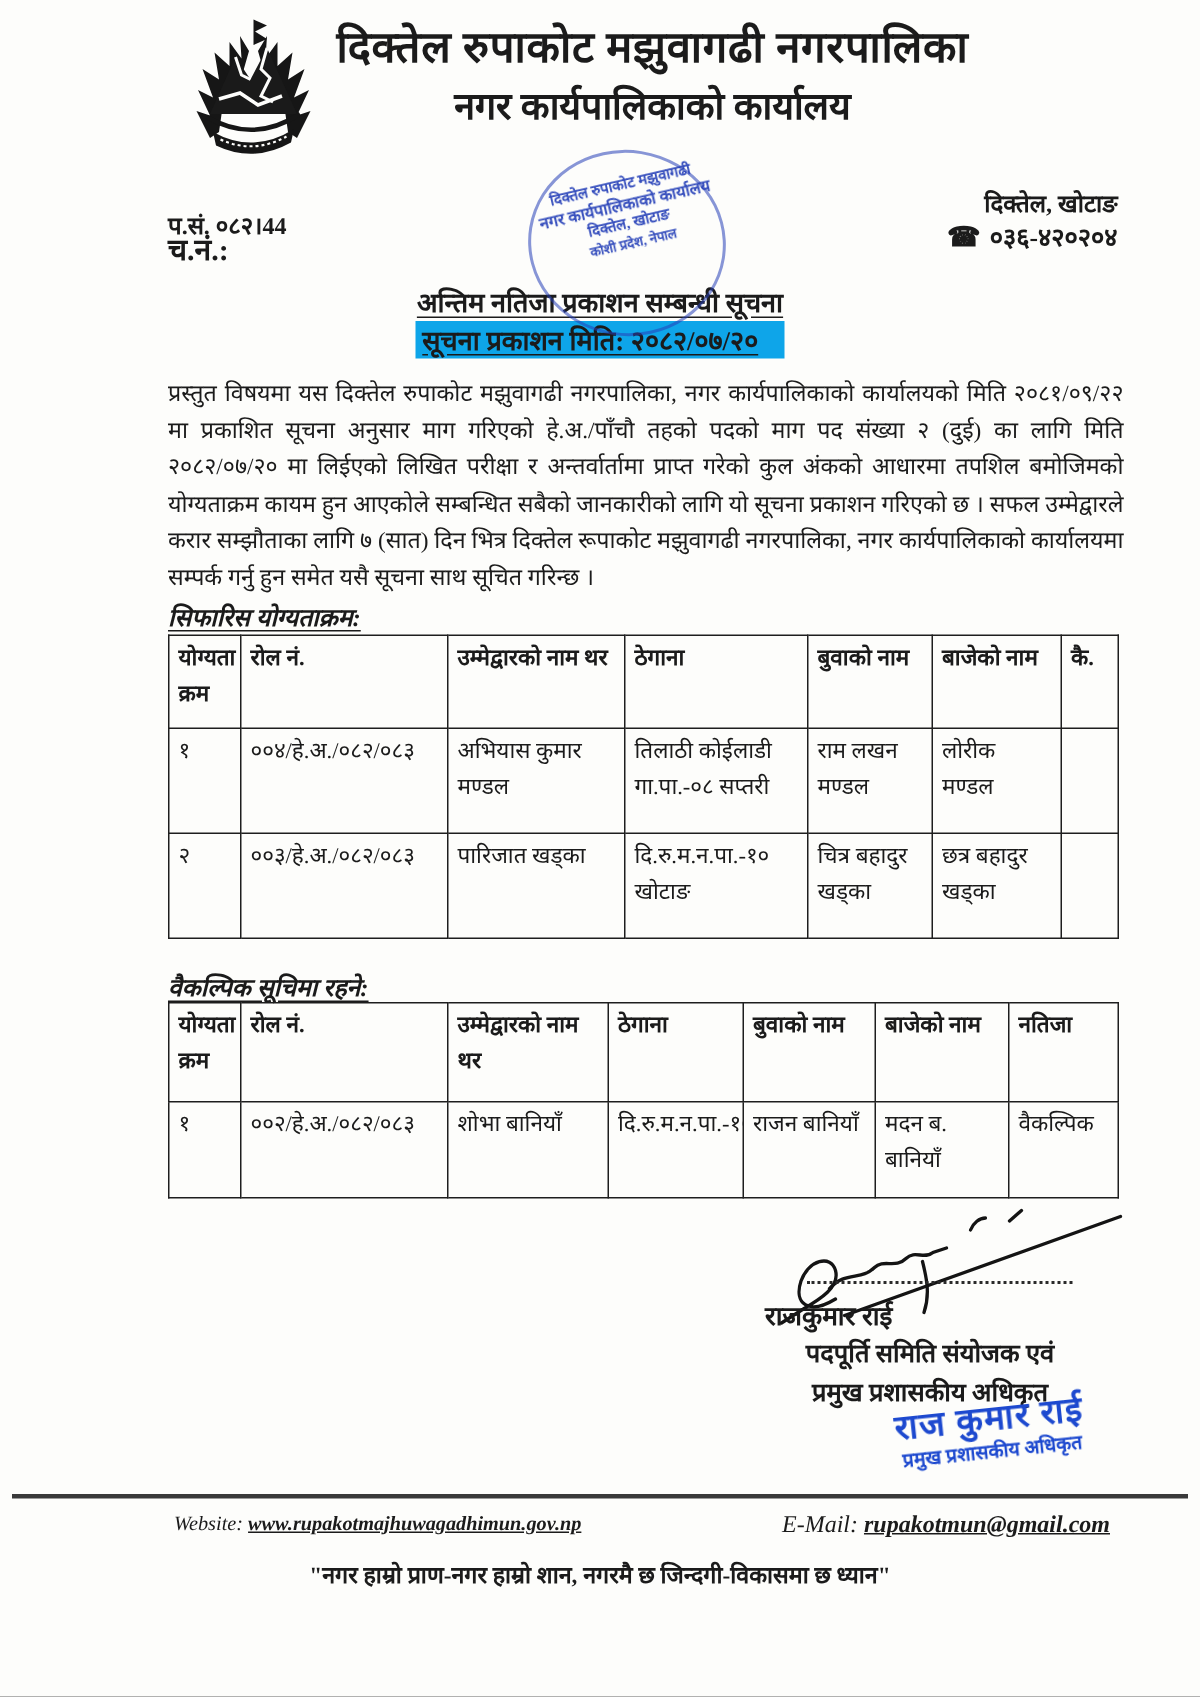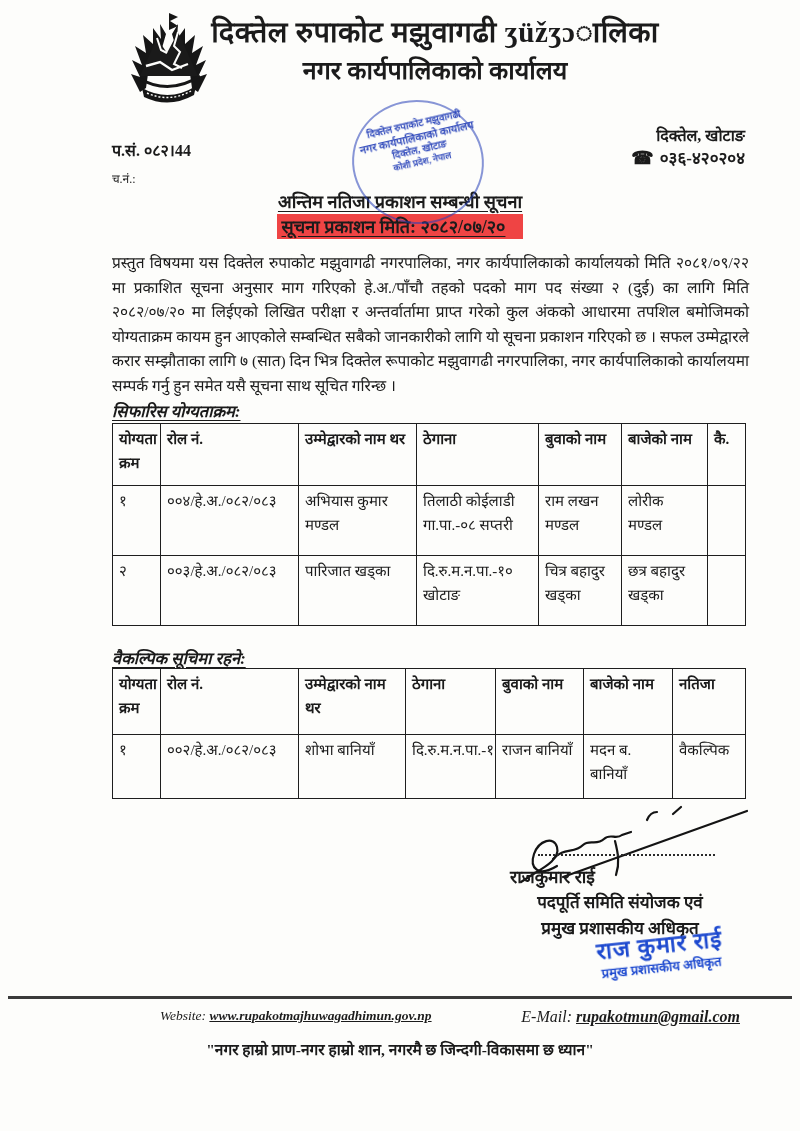--- a/index.html
+++ b/index.html
@@ -22,26 +22,26 @@
   .hstamp-text{position:absolute;left:0;top:26px;width:152px;text-align:center;color:#2640b8;font-weight:bold;transform:rotate(-13deg);filter:blur(.5px);opacity:.92;line-height:1.25;}
   .hstamp-text .s1{font-size:10px;display:block;}
   .hstamp-text .s2{font-size:11px;display:block;}
   .hstamp-text .s3{font-size:10px;display:block;}
   .hstamp-text .s4{font-size:9px;display:block;}
 
   .place-line{right:55px;top:124px;font-size:16px;font-weight:bold;text-align:right;}
   .phone-line{right:55px;top:146px;font-size:17px;font-weight:bold;text-align:right;}
   .phone-line .ph-icon{font-size:18px;margin-right:6px;}
   .refno{left:112px;top:139px;font-size:16px;font-weight:bold;}
-  .chno{left:112px;top:170px;font-size:12px;font-weight:normal;}
+  .chno{left:112px;top:152px;font-size:20px;font-weight:bold;}
 
   .notice-title{left:150px;top:189px;width:500px;text-align:center;font-size:18px;font-weight:bold;}
   .notice-title span{text-decoration:underline;text-underline-offset:3px;}
   .notice-date{left:150px;top:214px;width:500px;text-align:center;}
-  .notice-date span{display:inline-block;background:#ef4444;padding:0 18px 1px 5px;font-size:18px;font-weight:bold;text-decoration:underline;text-underline-offset:3px;}
+  .notice-date span{display:inline-block;background:#0ea5e9;padding:0 18px 1px 5px;font-size:18px;font-weight:bold;text-decoration:underline;text-underline-offset:3px;}
 
   
   .body-par{left:112px;top:251px;width:637px;font-size:15.5px;line-height:24.5px;text-align:justify;}
 
   .sec-head{font-size:16.5px;font-weight:bold;font-style:italic;text-decoration:underline;text-underline-offset:3px;}
   .sec-head.h1{left:112px;top:399px;}
   .sec-head.h2{left:112px;top:646px;}
 
   table.doc{position:absolute;border-collapse:collapse;table-layout:fixed;width:633px;left:112px;background:transparent;border-radius:12px;}
   table.doc.t1{top:423px;}
@@ -61,21 +61,21 @@
   .sig-dots{left:538px;top:838px;width:177px;height:16px;border-bottom:2px dotted #2a2a2a;}
   .sig-name{left:510px;top:864px;width:220px;text-align:left;font-size:17.5px;font-weight:bold;}
   .sig-role1{left:480px;top:890px;width:280px;text-align:center;font-size:17px;font-weight:bold;}
   .sig-role2{left:480px;top:916px;width:280px;text-align:center;font-size:17px;font-weight:bold;}
   .bstamp{left:535px;top:928px;width:250px;text-align:center;transform:rotate(-6deg);color:#1d49cf;filter:blur(.3px);}
   .bstamp .n{font-size:23px;font-weight:bold;letter-spacing:1px;display:block;}
   .bstamp .t{font-size:13px;font-weight:bold;display:block;margin-top:-2px;}
 
   
   .foot-rule{left:8px;top:996px;width:784px;height:3px;background:#3a3a3a;}
-  .foot-web{left:116px;top:1008px;font-size:13.5px;font-style:italic;margin-left:44px;}
+  .foot-web{left:116px;top:1008px;font-size:13.5px;font-style:italic;}
   .foot-mail{right:60px;top:1008px;font-size:16px;font-style:italic;}
   .foot-web .u,.foot-mail .u{text-decoration:underline;font-weight:bold;}
   .slogan{left:0;top:1038px;width:800px;text-align:center;font-size:15.5px;font-weight:bold;}
 </style>
 </head>
 <body>
 
 <div class="page">
 
   <svg class="abs emblem" viewBox="0 0 106 108">
@@ -91,21 +91,21 @@
     <polyline points="62,24 58,38 64,44 58,56 66,60" fill="none" stroke="#fdfdfb" stroke-width="2"></polyline>
     <polyline points="30,58 44,54 56,62 72,56" fill="none" stroke="#fdfdfb" stroke-width="2.4"></polyline>
 
     <path d="M22,70 Q53,88 84,68" fill="none" stroke="#161616" stroke-width="3"></path>
 
     <path d="M26,80 Q53,95 80,78 L78,87 Q53,101 28,89 Z" fill="#161616"></path>
     <path d="M31,85 Q53,95 75,83" fill="none" stroke="#fdfdfb" stroke-width="1.4" stroke-dasharray="2,2"></path>
   </svg>
 
   <div class="abs head-center">
-    <div class="muni-name">दिक्तेल रुपाकोट मझुवागढी ʒüžʒɔालिका</div>
+    <div class="muni-name">दिक्तेल रुपाकोट मझुवागढी नगरपालिका</div>
     <div class="office-name">नगर कार्यपालिकाको कार्यालय</div>
   </div>
 
   <div class="abs hstamp">
     <div class="hstamp-ring"></div>
     <div class="hstamp-text">
       <span class="s1">दिक्तेल रुपाकोट मझुवागढी</span>
       <span class="s2">नगर कार्यपालिकाको कार्यालय</span>
       <span class="s3">दिक्तेल, खोटाङ</span>
       <span class="s4">कोशी प्रदेश, नेपाल</span>

